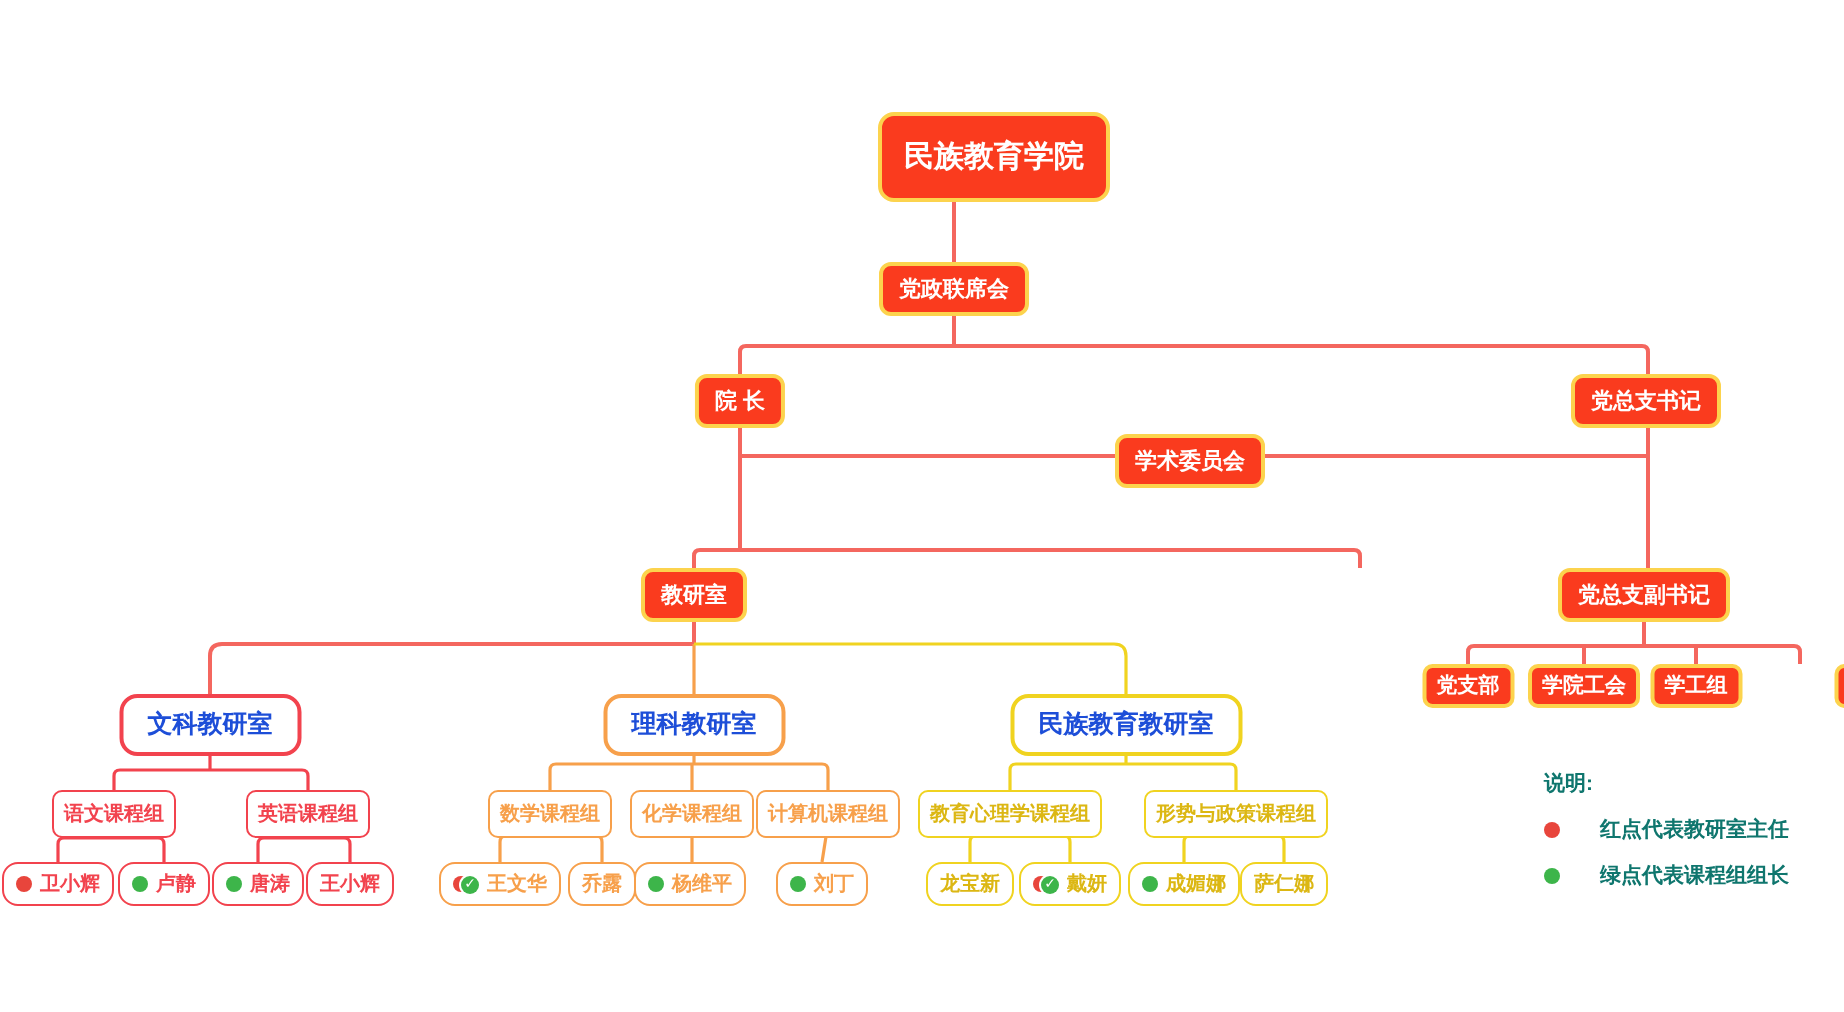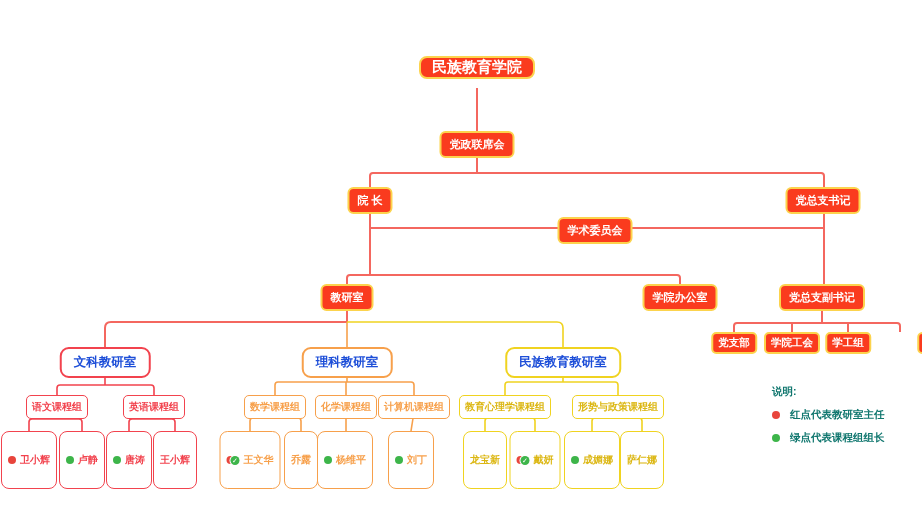--- a/index.html
+++ b/index.html
@@ -10,53 +10,53 @@
   .wires{position:absolute;left:0;top:0;z-index:0;}
   .node{
     position:absolute;transform:translateX(-50%);box-sizing:border-box;
     white-space:nowrap;z-index:1;text-align:center;
   }
   
   .box-red{
     background:#fa3b1e;border:2px solid #fcd34d;color:#fff;font-weight:bold;
     font-size:11px;padding:4px 8px;border-radius:6px;
   }
-  .box-red.big{font-size:15px;padding:0 11px;border-radius:8px;border-width:2.5px;}
+  .box-red.big{font-size:15px;padding:11px 11px;border-radius:8px;border-width:2.5px;margin-left:20px;}
   .box-red.small{font-size:10.5px;padding:2px 5px;border-radius:5px;}
   
   .sec-head{
     background:#fff;color:#1d4ed8;font-weight:bold;font-size:12.5px;
     padding:5px 12px;border-radius:9px;border:2px solid #999;
   }
   
   .grp{
     background:#fff;font-size:10px;font-weight:bold;
     padding:4px 5px;border-radius:5px;border:1.5px solid #999;
   }
   
   .person{
     background:#fff;font-size:10px;font-weight:bold;
-    padding:21px 6px;border-radius:8px;border:1.5px solid #999;
+    padding:3px 6px;border-radius:8px;border:1.5px solid #999;
     display:flex;align-items:center;gap:4px;transform:translateX(-50%);
   }
   .b-red{border-color:#f2434e;}   .t-red{color:#f2434e;}
   .b-orange{border-color:#f7a04b;}.t-orange{color:#f7a04b;}
   .b-yellow{border-color:#f0d320;}.t-yellow{color:#dcb713;}
   .dots{display:flex;align-items:center;}
   .dot{width:8px;height:8px;border-radius:50%;display:inline-block;flex:none;}
   .dot.red{background:#e8453c;}
   .dot.green{background:#3db54a;}
   .dot.check{
     width:9px;height:9px;color:#fff;font-size:7px;line-height:9px;
     text-align:center;font-weight:bold;margin-left:-4px;box-shadow:0 0 0 1px #fff;
   }
   
   .legend{position:absolute;left:772px;top:385px;z-index:1;color:#0f766e;}
   .legend-heading{font-size:10.5px;font-weight:bold;}
-  .legend-row{display:flex;align-items:center;gap:10px;margin-top:9px;font-size:10.5px;font-weight:bold;}
+  .legend-row{display:flex;align-items:center;gap:20px;margin-top:9px;font-size:10.5px;font-weight:bold;}
 </style>
 </head>
 <body>
 
 <div class="canvas">
 
   <svg class="wires" width="922" height="506" viewBox="0 0 922 506">
     <g fill="none" stroke="#f4675f" stroke-width="2">
       <path d="M477,88 V131"></path>
       <path d="M477,155 V173"></path>
@@ -100,21 +100,20 @@
       <path d="M592,431 V421 Q592,418 595,418 H639 Q642,418 642,421 V431"></path>
     </g>
   </svg>
 
   <div class="node box-red big" style="left:477px;top:56px">民族教育学院</div>
   <div class="node box-red" style="left:477px;top:131px">党政联席会</div>
   <div class="node box-red" style="left:370px;top:187px">院 长</div>
   <div class="node box-red" style="left:823px;top:187px">党总支书记</div>
   <div class="node box-red" style="left:595px;top:217px">学术委员会</div>
   <div class="node box-red" style="left:347px;top:284px">教研室</div>
-  <div class="node box-red" style="left:680px;top:284px">学院办公室</div>
   <div class="node box-red" style="left:822px;top:284px">党总支副书记</div>
   <div class="node box-red small" style="left:734px;top:332px">党支部</div>
   <div class="node box-red small" style="left:792px;top:332px">学院工会</div>
   <div class="node box-red small" style="left:848px;top:332px">学工组</div>
   <div class="node box-red small" style="left:940px;top:332px">校友会</div>
 
   <div class="node sec-head b-red" style="left:105px;top:347px">文科教研室</div>
   <div class="node sec-head b-orange" style="left:347px;top:347px">理科教研室</div>
   <div class="node sec-head b-yellow" style="left:563px;top:347px">民族教育教研室</div>
 

